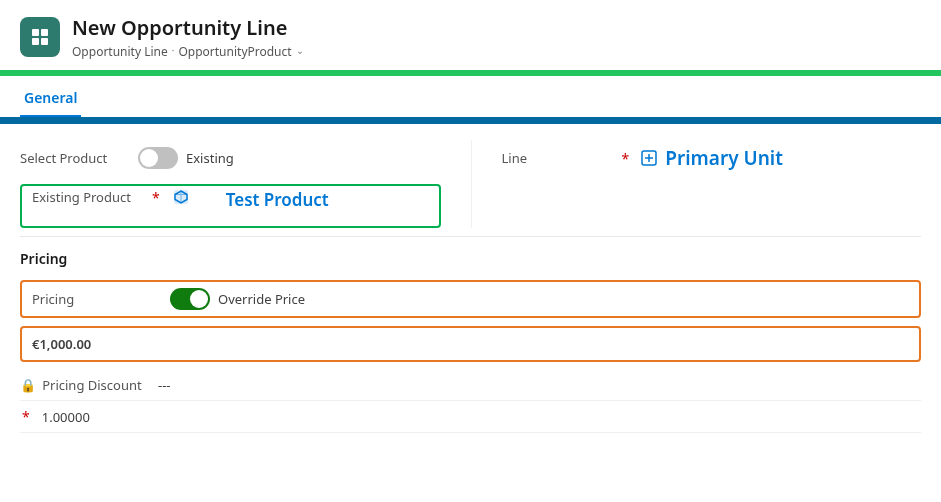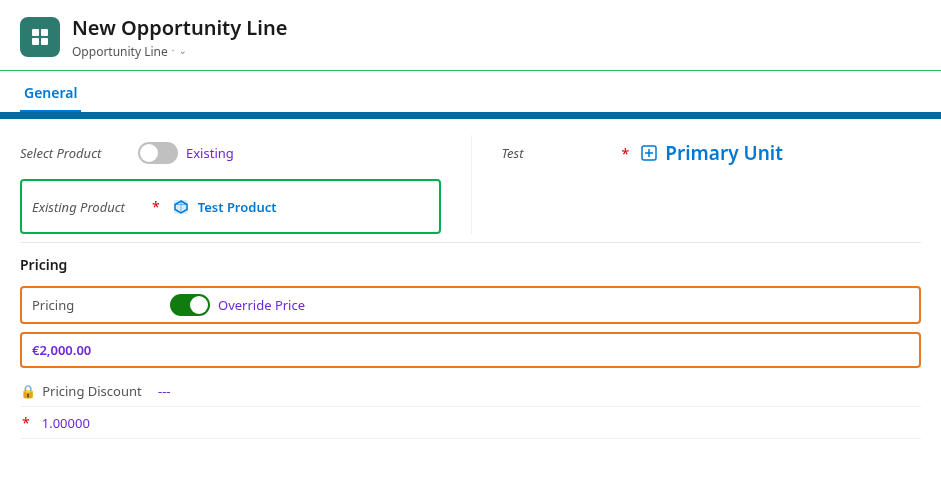--- a/index.html
+++ b/index.html
@@ -10,21 +10,21 @@
       background: #fff;
       width: 941px;
       min-height: 502px;
     }
 
     
     .header {
       display: flex;
       align-items: center;
       padding: 14px 20px 10px 20px;
-      border-bottom: 1px solid #22c55e;
+      border-bottom: 6px solid #22c55e;
     }
     .header-icon {
       width: 40px;
       height: 40px;
       background: #2d7a6e;
       border-radius: 8px;
       display: flex;
       align-items: center;
       justify-content: center;
       margin-right: 12px;
@@ -110,32 +110,31 @@
       align-items: center;
       min-height: 36px;
       gap: 8px;
     }
 
     .field-label {
       font-size: 13px;
       color: #555;
       min-width: 110px;
       flex-shrink: 0;
-      font-style: italic;
     }
 
     .required-star {
       color: #c00;
       margin-left: 2px;
       margin-right: 4px;
     }
 
     .field-value {
       font-size: 13px;
-      color: #6d28d9;
+      color: #404040;
     }
 
     
     .toggle-switch {
       position: relative;
       display: inline-block;
       width: 40px;
       height: 22px;
       flex-shrink: 0;
     }
@@ -161,23 +160,23 @@
       top: 2px;
       transition: left 0.2s;
     }
     .toggle-track.off .toggle-thumb { left: 2px; }
     .toggle-track.on .toggle-thumb { left: 20px; }
 
     
     .field-box-green {
       border: 2px solid #00b050;
       border-radius: 4px;
-      padding: 16px 10px;
-      display: flex;
-      align-items: flex-end;
+      padding: 2px 10px;
+      display: flex;
+      align-items: flex-start;
       gap: 8px;
       min-height: 44px;
     }
     .field-box-orange {
       border: 2px solid #e87722;
       border-radius: 4px;
       padding: 6px 10px;
       display: flex;
       align-items: center;
       gap: 8px;
@@ -187,22 +186,23 @@
     
     .product-icon {
       width: 18px;
       height: 18px;
       flex-shrink: 0;
     }
 
     .product-link {
       color: #0078d4;
       font-weight: 600;
-      font-size: 13px;
+      font-size: 17px;
       cursor: pointer;
+      margin-left: 28px;
     }
 
     
     .unit-link {
       color: #0078d4;
       font-weight: 600;
       font-size: 19px;
     }
 
     
@@ -243,20 +243,21 @@
       <rect x="12" y="3" width="7" height="7" rx="1"></rect>
       <rect x="3" y="12" width="7" height="7" rx="1"></rect>
       <rect x="12" y="12" width="7" height="7" rx="1"></rect>
     </svg>
   </div>
   <div class="header-text">
     <div class="header-title">New Opportunity Line</div>
     <div class="header-breadcrumb">
       <span>Opportunity Line</span>
       <span class="breadcrumb-chevron">·</span>
+      <span>OpportunityProduct</span>
       <span class="breadcrumb-chevron">⌄</span>
     </div>
   </div>
 </div>
 
 <div class="tabs">
   <div class="tab-item">General</div>
 </div>
 
 <div class="content">
@@ -284,21 +285,21 @@
             <rect x="2" y="2" width="14" height="14" rx="2" fill="#0078d4" opacity="0.15"></rect>
             <path d="M9 3L15 6.5V11.5L9 15L3 11.5V6.5L9 3Z" fill="none" stroke="#0078d4" stroke-width="1.5"></path>
             <path d="M9 3L9 15M3 6.5L15 6.5" stroke="#0078d4" stroke-width="1" opacity="0.5"></path>
           </svg>
           <span class="product-link">Test Product</span>
         </div>
       </div>
 
       <div class="form-col-right">
         <div class="field-row">
-          <span class="field-label">Test</span>
+          <span class="field-label">Line</span>
           <span class="required-star">*</span>
 
           <svg width="16" height="16" viewBox="0 0 16 16" xmlns="http://www.w3.org/2000/svg" style="flex-shrink:0;">
             <rect x="1" y="1" width="14" height="14" rx="2" fill="none" stroke="#0078d4" stroke-width="1.5"></rect>
             <path d="M4 8h8M8 4v8" stroke="#0078d4" stroke-width="1.5"></path>
           </svg>
           <span class="unit-link">Primary Unit</span>
         </div>
       </div>
 
@@ -315,21 +316,21 @@
           <div class="toggle-track on">
             <div class="toggle-thumb"></div>
           </div>
         </div>
         <span class="field-value" style="">Override Price</span>
       </div>
     </div>
 
     <div style="margin-bottom: 8px;">
       <div class="field-box-orange">
-        <span class="field-value" style="font-weight: 600;">€2,000.00</span>
+        <span class="field-value" style="font-weight: 600;">€1,000.00</span>
       </div>
     </div>
 
     <div class="pricing-field-row">
       <span class="pricing-label">
         <span class="lock-icon">🔒</span>
         <span>Pricing Discount</span>
       </span>
       <span class="field-value">---</span>
     </div>

